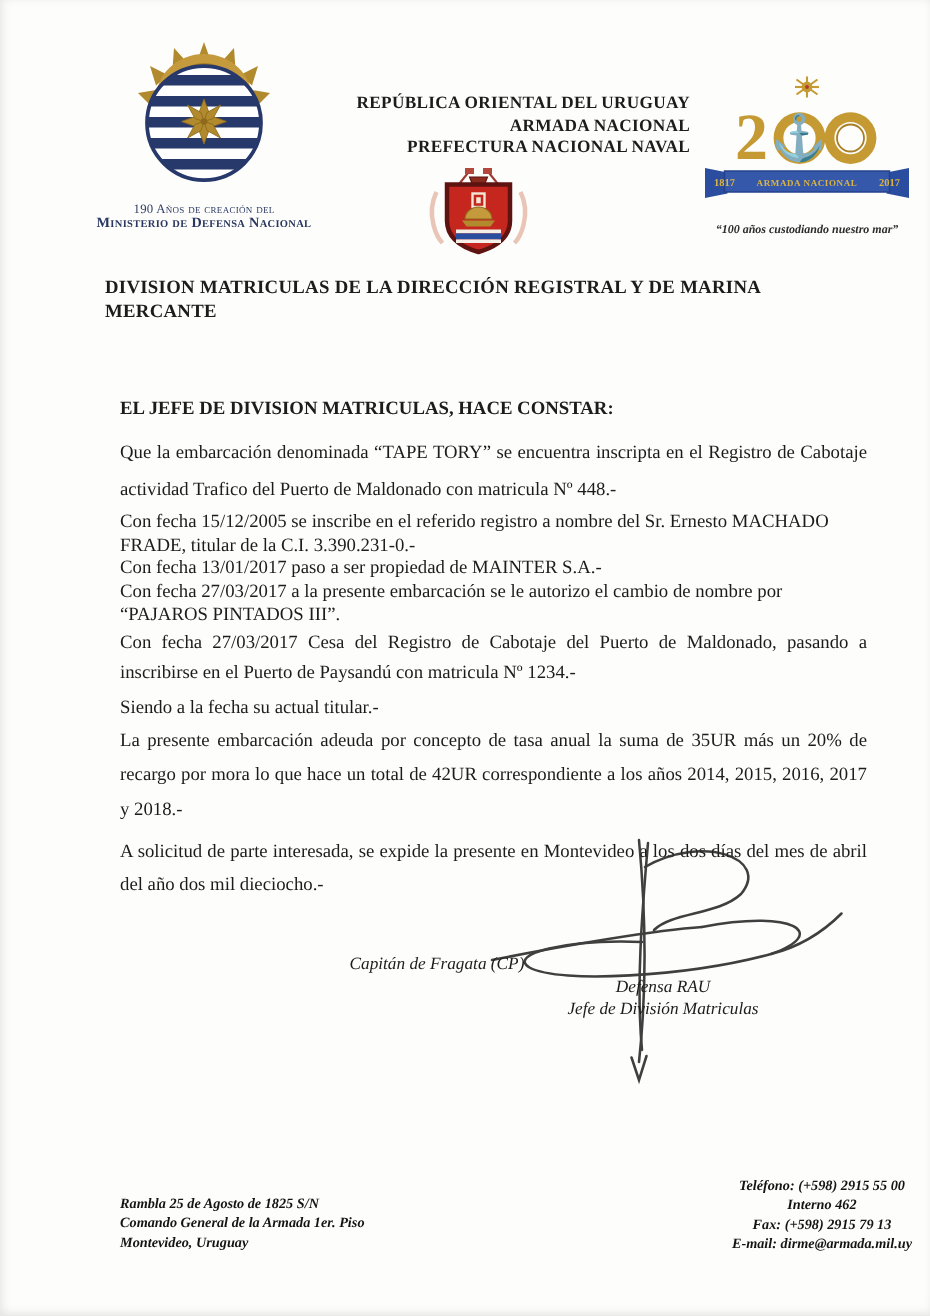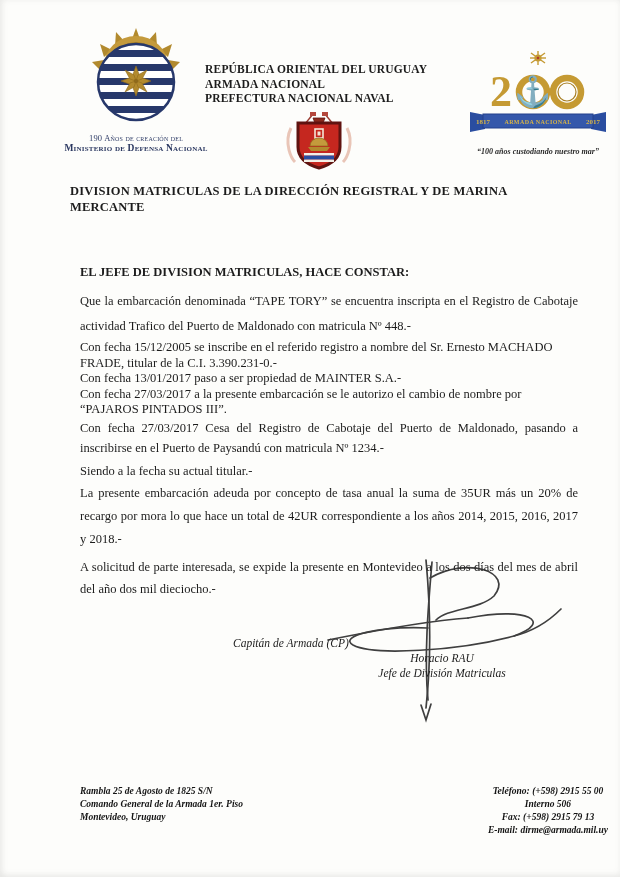--- a/index.html
+++ b/index.html
@@ -6,21 +6,21 @@
   .page{
     position:relative; width:620px; height:877px; margin:0 auto;
     background:#fdfdfb; overflow:hidden;
     font-family:"Liberation Serif", serif; color:#1c1c1c;
     box-shadow: inset 3px 0 6px rgba(0,0,0,0.05), inset 0 -3px 6px rgba(0,0,0,0.05);
   }
   
   .hdr-left{position:absolute; left:56px; top:22px; width:160px; text-align:center;}
   .hdr-left .cap1{font-size:8.5px; font-variant:small-caps; color:#33406a; margin-top:3px; letter-spacing:.2px;}
   .hdr-left .cap2{font-size:9.5px; font-variant:small-caps; font-weight:bold; color:#2a3760; letter-spacing:.2px;}
-  .hdr-center{position:absolute; left:205px; top:62px; width:255px; text-align:left;}
+  .hdr-center{position:absolute; left:205px; top:62px; width:255px; text-align:right;}
   .hdr-center .l{font-weight:bold; font-size:11.5px; line-height:14.5px; letter-spacing:.2px;}
   .crest-wrap{margin-top:4px; text-align:center; padding-right:28px;}
   .hdr-right{position:absolute; right:8px; top:50px; width:148px; text-align:center;}
   .tagline{font-size:8px; font-style:italic; font-weight:bold; color:#2b2b2b; margin-top:1px; white-space:nowrap;}
   
   .doc-title{position:absolute; top:183px; left:70px; width:480px; text-align:left;
     font-weight:bold; font-size:12.5px; line-height:16px; letter-spacing:.2px;}
   .body{position:absolute; left:80px; top:230px; width:498px; font-size:12.5px;}
   .constancia{font-weight:bold; margin-bottom:15px;}
   .constancia .und{text-decoration:underline;}
@@ -37,21 +37,21 @@
   .p7{line-height:16px; margin-top:4px;}
   .p8{line-height:23px; margin-top:3px;}
   .p9{line-height:22px; margin-top:5px;}
   
   .sig-svg{position:absolute; left:318px; top:548px;}
   .sig-rank{position:absolute; left:233px; top:637px; font-style:italic; font-size:11.5px;}
   .sig-block{position:absolute; left:352px; top:651px; width:180px; text-align:center;
     font-style:italic; font-size:11.5px; line-height:14.5px;}
   
   .foot{position:absolute; top:785px; font-weight:bold; font-style:italic; font-size:9.5px; line-height:13px; color:#141414;}
-  .foot.addr{left:80px;}
+  .foot.addr{left:80px;margin-top:12px;}
   .foot.contact{right:12px; text-align:center;}
 </style>
 </head>
 <body>
 
 <div class="page">
 
   <div class="hdr-left">
     <svg width="104" height="104" viewBox="0 0 104 104">
 
@@ -180,31 +180,31 @@
     <g fill="none" stroke="#2b2b2b" stroke-width="1.7" stroke-linecap="round" opacity="0.9">
       <path d="M108,12 C112,55 114,105 108,160"></path>
       <path d="M114,14 C110,60 106,110 110,152"></path>
       <path d="M103,157 L108,172 L113,156"></path>
       <path d="M112,30 C150,8 196,24 176,48 C161,62 130,60 118,72"></path>
       <path d="M10,92 C60,82 120,72 150,70"></path>
       <path d="M150,70 C210,58 236,74 196,88 C140,103 55,108 35,97 C20,88 60,78 110,80"></path>
       <path d="M196,88 C216,83 232,72 243,61"></path>
     </g>
   </svg>
-  <div class="sig-rank">Capitán de Armada (CP)</div>
+  <div class="sig-rank">Capitán de Fragata (CP)</div>
   <div class="sig-block">
-    <div>Horacio RAU</div>
+    <div>Defensa RAU</div>
     <div>Jefe de División Matriculas</div>
   </div>
 
   <div class="foot addr">
     <div>Rambla 25 de Agosto de 1825 S/N</div>
     <div>Comando General de la Armada 1er. Piso</div>
     <div>Montevideo, Uruguay</div>
   </div>
   <div class="foot contact">
     <div>Teléfono: (+598) 2915 55 00</div>
-    <div>Interno 506</div>
+    <div>Interno 462</div>
     <div>Fax: (+598) 2915 79 13</div>
     <div>E-mail: dirme@armada.mil.uy</div>
   </div>
 
 </div>
 
 </body></html>

